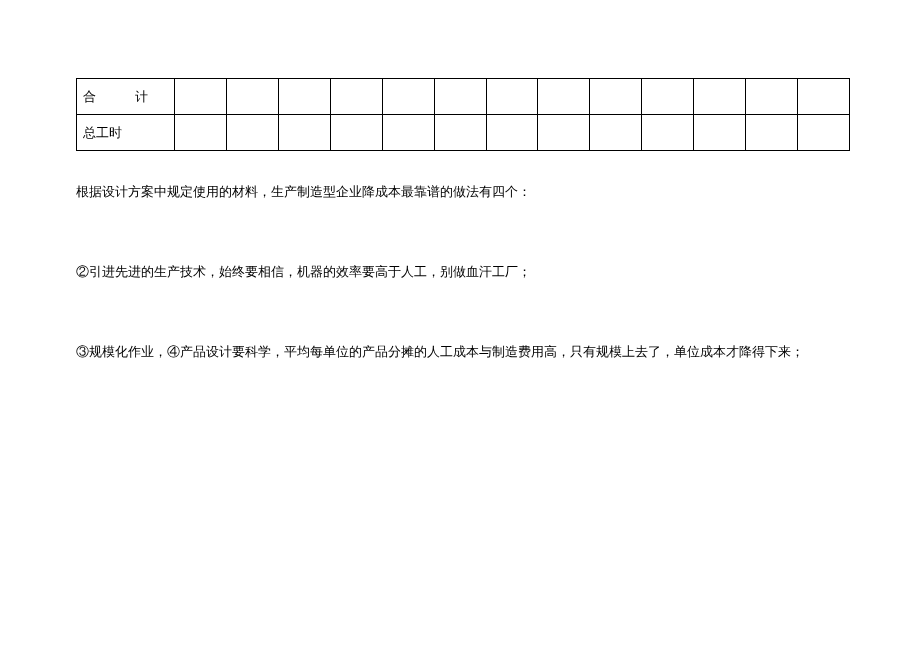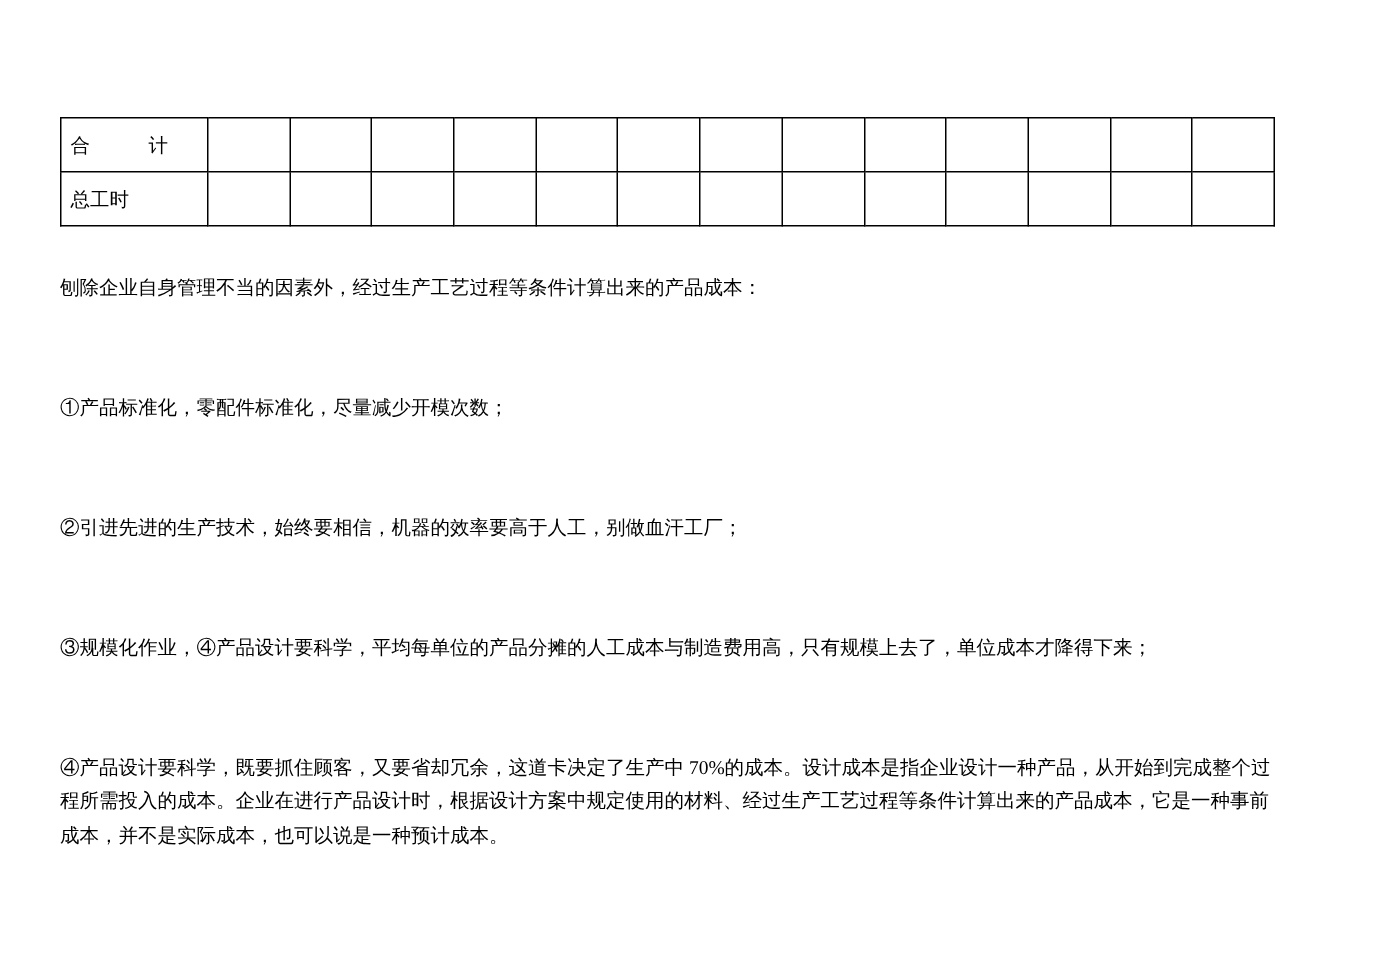--- a/index.html
+++ b/index.html
@@ -10,21 +10,21 @@
     body {
       font-family: "SimSun", "宋体", serif;
       background: #ffffff;
       width: 920px;
       height: 651px;
       padding: 0;
       font-size: 13px;
       color: #000;
     }
     .content {
-      padding: 0 70px 0 40px;
+      padding: 0 70px 0 76px;
     }
     table {
       border-collapse: collapse;
       width: 100%;
       margin-top: 78px;
       table-layout: fixed;
     }
     td {
       border: 1px solid #000;
       height: 36px;
@@ -89,19 +89,17 @@
           <td></td>
           <td></td>
           <td></td>
           <td></td>
           <td></td>
         </tr>
       </tbody>
   </table>
 
 
-  <p class="para para1">刨除企业自身管理不当的因素外，经过生产工艺过程等条件计算出来的产品成本：</p>
+  <p class="para para1">根据设计方案中规定使用的材料，生产制造型企业降成本最靠谱的做法有四个：</p>
 
-  <p class="para gap">①产品标准化，零配件标准化，尽量减少开模次数；</p>
   <p class="para gap">②引进先进的生产技术，始终要相信，机器的效率要高于人工，别做血汗工厂；</p>
   <p class="para gap">③规模化作业，④产品设计要科学，平均每单位的产品分摊的人工成本与制造费用高，只有规模上去了，单位成本才降得下来；</p>
-  <p class="para gap">④产品设计要科学，既要抓住顾客，又要省却冗余，这道卡决定了生产中 70%的成本。设计成本是指企业设计一种产品，从开始到完成整个过程所需投入的成本。企业在进行产品设计时，根据设计方案中规定使用的材料、经过生产工艺过程等条件计算出来的产品成本，它是一种事前成本，并不是实际成本，也可以说是一种预计成本。</p>
 </div>
 
 </body></html>

